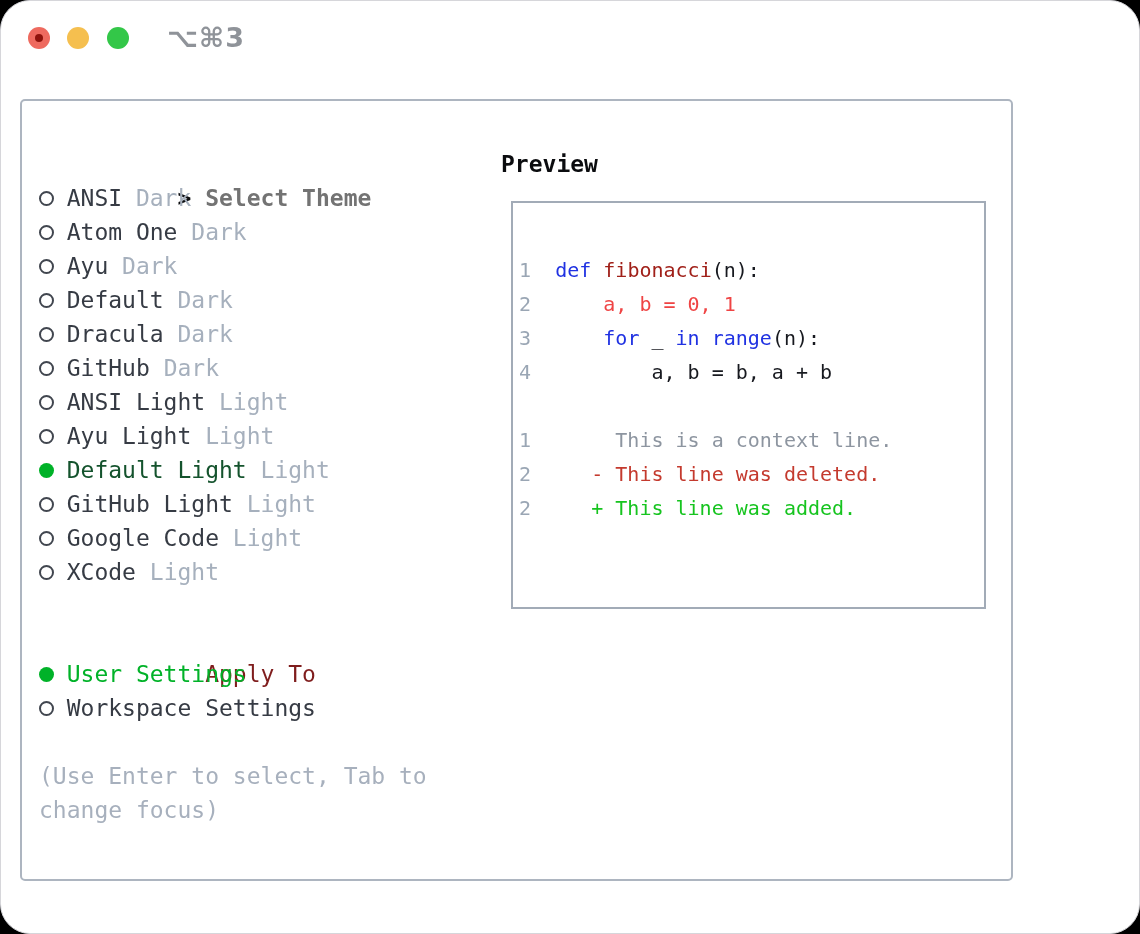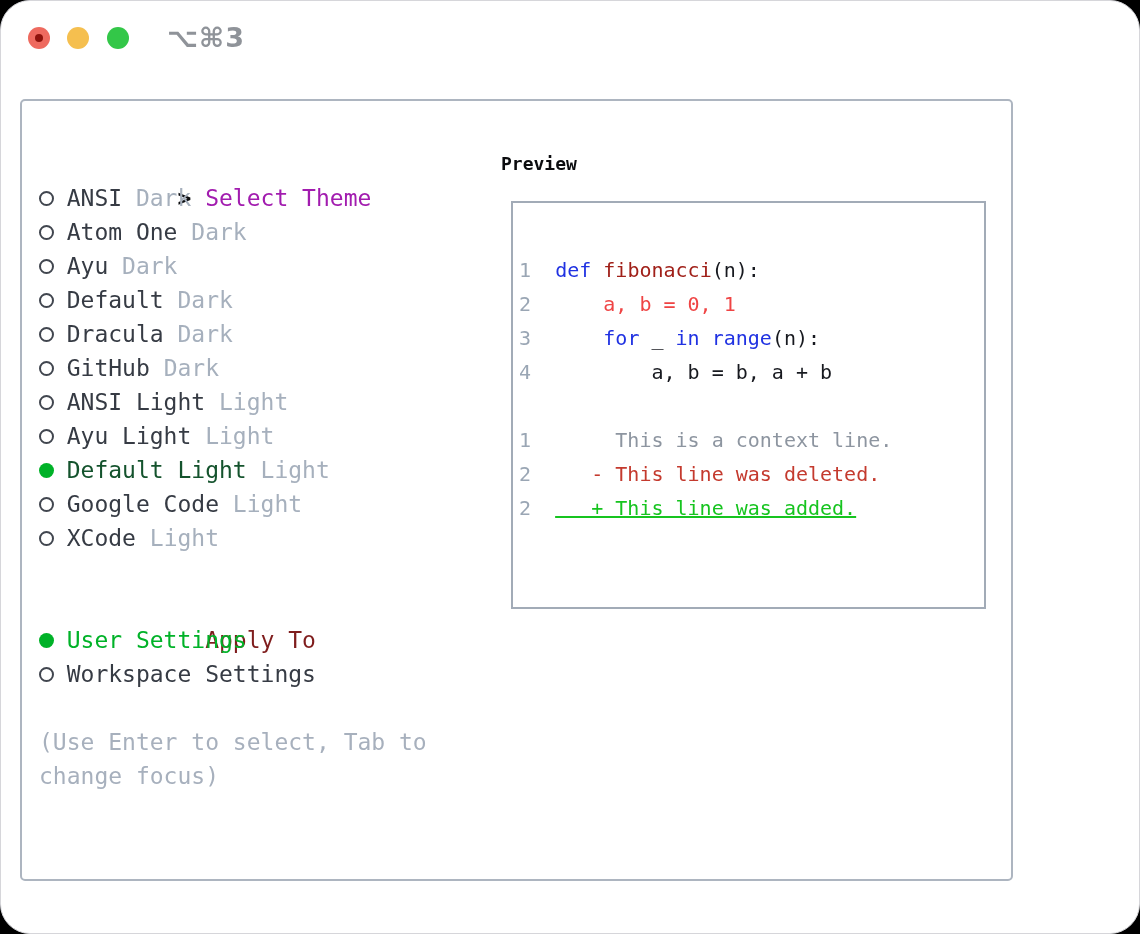--- a/index.html
+++ b/index.html
@@ -14,30 +14,30 @@
   .tl-dot{position:absolute;left:7px;top:7px;width:8px;height:8px;border-radius:50%;background:#8e130c;}
   .win-title{position:absolute;left:166px;top:21px;font-size:27px;line-height:32px;
              color:#8f9399;font-weight:bold;font-family:"DejaVu Sans","Liberation Sans",sans-serif;letter-spacing:1px;}
   
   .content-box{position:absolute;left:19px;top:98px;width:993px;height:782px;box-sizing:border-box;
                border:2px solid #adb5c0;border-radius:5px;background:#fff;}
   .left-col{position:absolute;left:17px;top:46px;font-size:23px;}
   .row{height:34px;line-height:34px;white-space:pre;color:#363b44;}
   .marker{display:inline-block;width:2ch;}
   .prompt{font-weight:bold;color:#0b0c0f;}
-  .header-label{font-weight:normal;color:#a21caf;}
+  .header-label{font-weight:bold;color:#737373;}
   .apply-label{color:#7f1d1d;}
   .ring{display:inline-block;width:11px;height:11px;border-radius:50%;border:2px solid #41464f;}
   .dot{display:inline-block;width:15px;height:15px;border-radius:50%;border:none;}
   .gap{height:34px;}
   .help{color:#a7b0bd;font-size:23px;}
   .help div{height:34px;line-height:34px;white-space:pre;}
   
   .preview-title{position:absolute;left:479px;top:46px;height:34px;line-height:34px;
-                 font-size:18px;font-weight:bold;color:#0b0c0f;}
+                 font-size:23px;font-weight:bold;color:#0b0c0f;}
   .preview-box{position:absolute;left:489px;top:100px;width:475px;height:408px;box-sizing:border-box;
                border:2px solid #a2abb7;background:#fff;padding:16px 0 0 6px;overflow:hidden;}
   .cl{height:34px;line-height:34px;white-space:pre;font-size:20px;}
 </style>
 </head>
 <body>
 
 <div class="page">
   <div class="window">
 
@@ -60,20 +60,21 @@
         <div id="theme-items">
             <div class="row"><span class="marker"><i class="ring"></i></span><span style="color: rgb(54, 59, 68);">ANSI</span><span style="color: rgb(166, 176, 189);"> Dark</span></div>
             <div class="row"><span class="marker"><i class="ring"></i></span><span style="color: rgb(54, 59, 68);">Atom One</span><span style="color: rgb(166, 176, 189);"> Dark</span></div>
             <div class="row"><span class="marker"><i class="ring"></i></span><span style="color: rgb(54, 59, 68);">Ayu</span><span style="color: rgb(166, 176, 189);"> Dark</span></div>
             <div class="row"><span class="marker"><i class="ring"></i></span><span style="color: rgb(54, 59, 68); text-align: right;">Default</span><span style="color: rgb(166, 176, 189);"> Dark</span></div>
             <div class="row"><span class="marker"><i class="ring"></i></span><span style="color: rgb(54, 59, 68);">Dracula</span><span style="color: rgb(166, 176, 189);"> Dark</span></div>
             <div class="row"><span class="marker"><i class="ring"></i></span><span style="color: rgb(54, 59, 68);">GitHub</span><span style="color: rgb(166, 176, 189);"> Dark</span></div>
             <div class="row"><span class="marker"><i class="ring"></i></span><span style="color: rgb(54, 59, 68); margin-top: 12px;">ANSI Light</span><span style="color: rgb(166, 176, 189);"> Light</span></div>
             <div class="row"><span class="marker"><i class="ring"></i></span><span style="color: rgb(54, 59, 68);">Ayu Light</span><span style="color: rgb(166, 176, 189);"> Light</span></div>
             <div class="row"><span class="marker"><i class="dot" style="background: rgb(0, 178, 40);"></i></span><span style="color: #14532d;">Default Light</span><span style="color: rgb(166, 176, 189);"> Light</span></div>
+            <div class="row"><span class="marker"><i class="ring"></i></span><span style="color: rgb(54, 59, 68);">GitHub Light</span><span style="color: rgb(166, 176, 189);"> Light</span></div>
             <div class="row"><span class="marker"><i class="ring"></i></span><span style="color: rgb(54, 59, 68);">Google Code</span><span style="color: rgb(166, 176, 189);"> Light</span></div>
             <div class="row"><span class="marker"><i class="ring"></i></span><span style="color: rgb(54, 59, 68);">XCode</span><span style="color: rgb(166, 176, 189);"> Light</span></div>
           </div>
 
         <div class="gap"></div>
 
         <div class="row">
           <span class="marker"></span><span class="apply-label">Apply To</span>
         </div>
 
@@ -95,19 +96,19 @@
       <div class="preview-box">
         <div id="code">
             <div class="cl"></div>
             <div class="cl"><span style="color: rgb(154, 166, 180);">1  </span><span style="color: rgb(32, 50, 226);">def</span><span style="color: rgb(23, 25, 31);"> </span><span style="color: rgb(160, 32, 25);">fibonacci</span><span style="color: rgb(23, 25, 31);">(n):</span></div>
             <div class="cl"><span style="color: rgb(154, 166, 180);">2  </span><span style="color: #ef4444;">    a, b = 0, 1</span></div>
             <div class="cl"><span style="color: rgb(154, 166, 180);">3  </span><span style="color: rgb(23, 25, 31);">    </span><span style="color: rgb(32, 50, 226);">for</span><span style="color: rgb(23, 25, 31);"> _ </span><span style="color: rgb(32, 50, 226);">in</span><span style="color: rgb(23, 25, 31);"> </span><span style="color: rgb(32, 50, 226);">range</span><span style="color: rgb(23, 25, 31);">(n):</span></div>
             <div class="cl"><span style="color: rgb(154, 166, 180);">4  </span><span style="color: rgb(23, 25, 31);">        a, b = b, a + b</span></div>
             <div class="cl"></div>
             <div class="cl"><span style="color: rgb(154, 166, 180);">1  </span><span style="color: rgb(141, 149, 160);">     This is a context line.</span></div>
             <div class="cl"><span style="color: rgb(154, 166, 180);">2  </span><span style="color: rgb(196, 58, 46);">   - This line was deleted.</span></div>
-            <div class="cl"><span style="color: rgb(154, 166, 180);">2  </span><span style="color: rgb(22, 196, 31); text-decoration: underline;">   + This line was added.</span></div>
+            <div class="cl"><span style="color: rgb(154, 166, 180);">2  </span><span style="color: rgb(22, 196, 31);">   + This line was added.</span></div>
           </div>
       </div>
 
     </div>
   </div>
 </div>
 
 </body></html>

